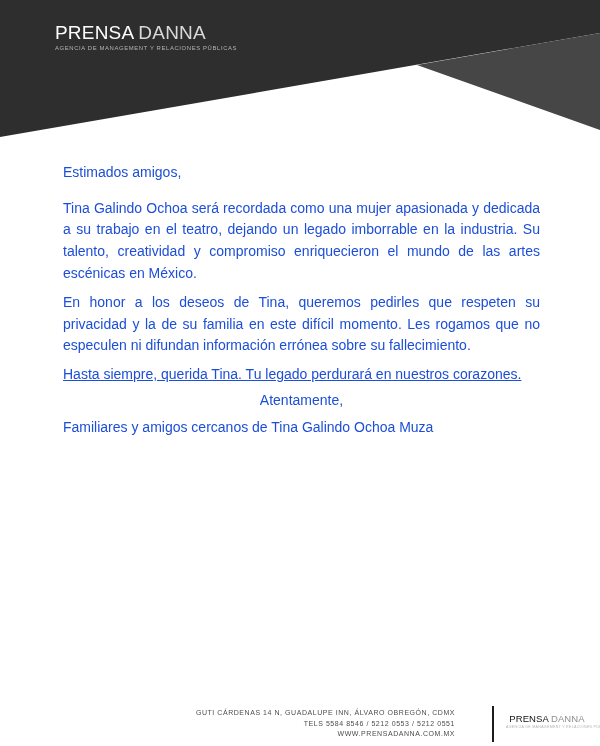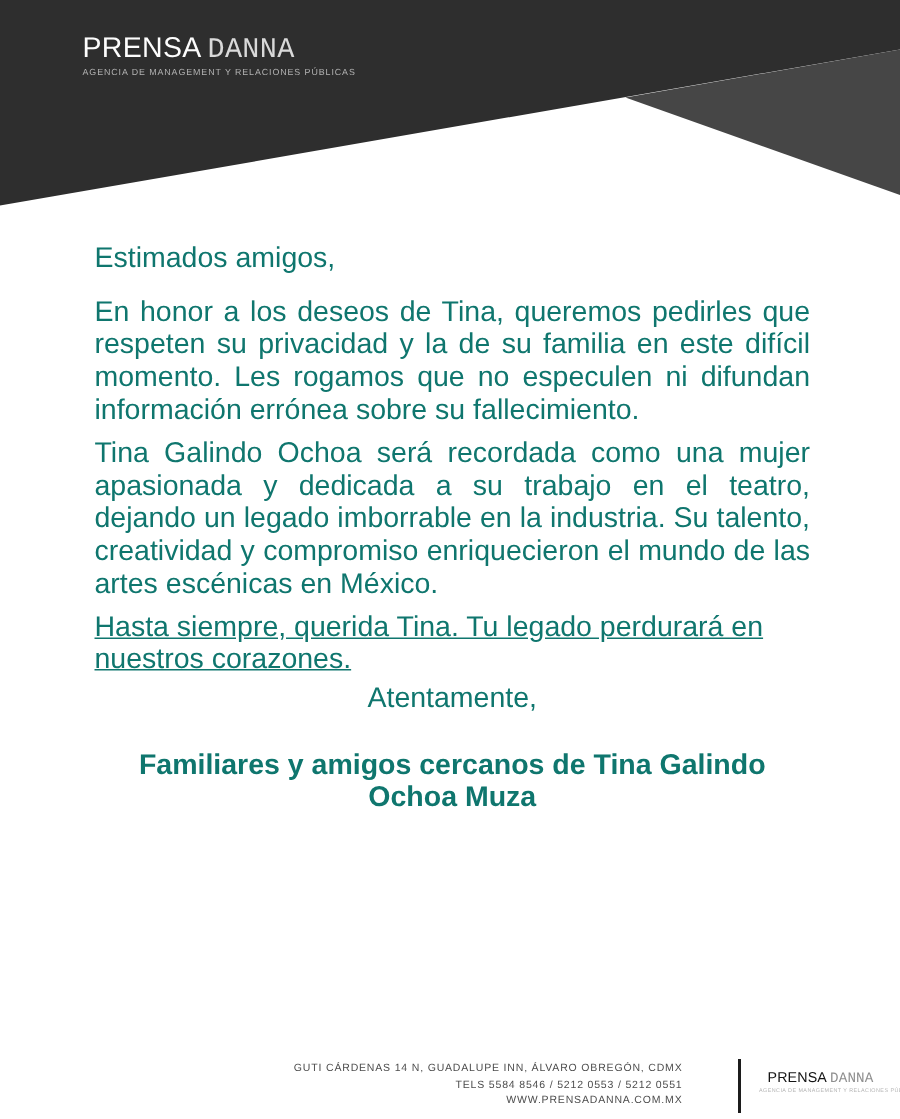--- a/index.html
+++ b/index.html
@@ -15,38 +15,38 @@
   
   .header-band { position: absolute; top: 0; left: 0; width: 600px; height: 140px; }
   .header-band svg { display: block; }
 
   .header-logo {
     position: absolute; top: 23px; left: 55px;
     color: #ffffff; line-height: 1;
   }
   .logo-line { font-size: 19px; letter-spacing: 0.2px; white-space: nowrap; }
   .logo-primary { font-weight: 400; color: #fdfdfd; }
-  .logo-secondary { font-weight: 400; color: #d9d9d9; margin-left: 4px; font-family: Liberation Mono, monospace; }
+  .logo-secondary { font-weight: 400; color: #d9d9d9; margin-left: 4px; }
   .logo-subtitle {
     margin-top: 4px;
     font-size: 5.9px; letter-spacing: 0.62px;
     color: #b3b3b3; white-space: nowrap;
   }
 
   
   .letter {
     position: absolute; top: 162px; left: 63px; width: 477px;
-    color: #0f766e;
-    font-size: 19px; line-height: 21.7px;
+    color: #1d4ed8;
+    font-size: 14px; line-height: 21.7px;
   }
   .letter p { margin: 0 0 7.3px 0; text-align: justify; }
   .letter .greeting { margin-bottom: 14px; text-align: left; }
   .letter .farewell { text-align: left; margin-bottom: 4px; text-decoration: underline; }
-  .letter .closing { text-align: center; margin-bottom: 23px; }
-  .letter .signature { text-align: center; font-weight: 700; margin-bottom: 0; }
+  .letter .closing { text-align: center; margin-bottom: 5px; }
+  .letter .signature { text-align: left; font-weight: 400; margin-bottom: 0; }
 
   
   .footer { position: absolute; left: 0; top: 700px; width: 600px; height: 46px; }
   .footer-contact {
     position: absolute; top: 8px; right: 145px;
     text-align: right;
     font-size: 7px; line-height: 10.6px; letter-spacing: 0.55px;
     color: #4d4d4d; white-space: nowrap;
   }
   .footer-divider {
@@ -76,22 +76,22 @@
 
 <div class="header-logo">
   <div class="logo-line">
     <span class="logo-primary">PRENSA</span><span class="logo-secondary">DANNA</span>
   </div>
   <div class="logo-subtitle">AGENCIA DE MANAGEMENT Y RELACIONES PÚBLICAS</div>
 </div>
 
 <div class="letter">
   <p class="greeting">Estimados amigos,</p>
+  <p>Tina Galindo Ochoa será recordada como una mujer apasionada y dedicada a su trabajo en el teatro, dejando un legado imborrable en la industria. Su talento, creatividad y compromiso enriquecieron el mundo de las artes escénicas en México.</p>
   <p>En honor a los deseos de Tina, queremos pedirles que respeten su privacidad y la de su familia en este difícil momento. Les rogamos que no especulen ni difundan información errónea sobre su fallecimiento.</p>
-  <p>Tina Galindo Ochoa será recordada como una mujer apasionada y dedicada a su trabajo en el teatro, dejando un legado imborrable en la industria. Su talento, creatividad y compromiso enriquecieron el mundo de las artes escénicas en México.</p>
   <p class="farewell">Hasta siempre, querida Tina. Tu legado perdurará en nuestros corazones.</p>
   <p class="closing">Atentamente,</p>
   <p class="signature">Familiares y amigos cercanos de Tina Galindo Ochoa Muza</p>
 </div>
 
 <div class="footer">
   <div class="footer-contact">
     <div>GUTI CÁRDENAS 14 N, GUADALUPE INN, ÁLVARO OBREGÓN, CDMX</div>
     <div>TELS 5584 8546 / 5212 0553 / 5212 0551</div>
     <div>WWW.PRENSADANNA.COM.MX</div>

